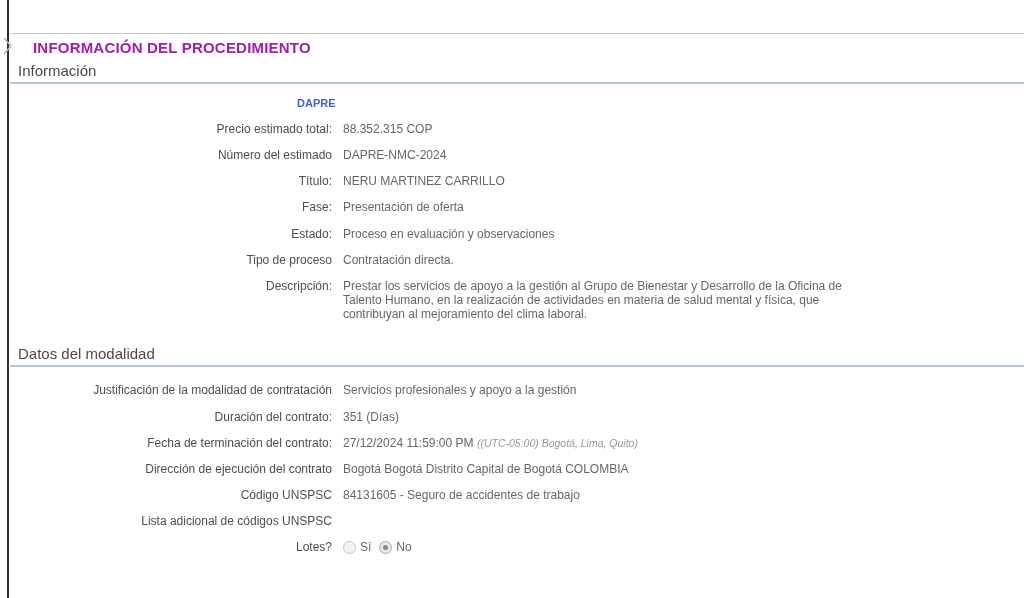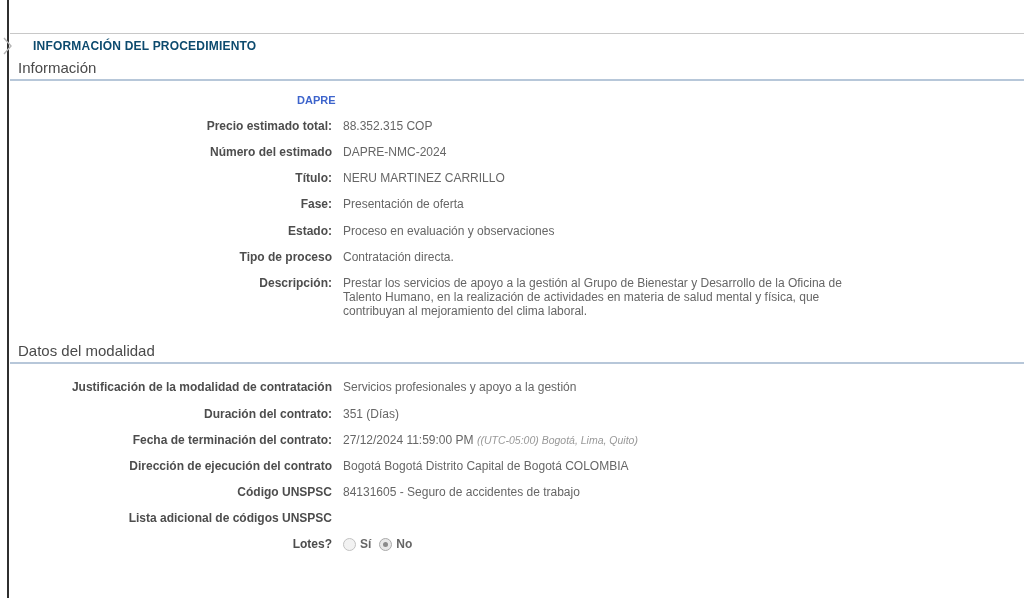--- a/index.html
+++ b/index.html
@@ -22,36 +22,36 @@
     padding: 5px 0 5px 0;
     display: flex; align-items: center;
     position: relative;
   }
   .chevron {
     position: absolute; left: -8px; top: 3px;
     width: 14px; height: 18px;
   }
   .proc-title {
     margin-left: 23px;
-    color: #0c4a6e; font-weight: bold; font-size: 12px;
+    color: #a21caf; font-weight: bold; font-size: 15px;
     letter-spacing: 0.2px;
   }
 
   .section-heading {
     font-size: 15px; color: #4a4a4a;
     padding: 1px 0 3px 8px;
     border-bottom: 2px solid #b7c7d9;
   }
 
   .rows { padding-top: 13px; }
   .row { display: flex; margin-bottom: 12px; }
   .row-label {
     width: 322px; flex: 0 0 322px;
     text-align: right;
-    font-weight: bold; font-size: 12px; color: #4d4d4d;
+    font-weight: normal; font-size: 12px; color: #4d4d4d;
     line-height: 1.18;
   }
   .row-value {
     margin-left: 11px;
     font-size: 12px; color: #666666;
     max-width: 540px; line-height: 1.18;
   }
   .row--entity { padding-left: 287px; margin-bottom: 13px; }
   .entity-name { color: #3d64cc; font-weight: bold; font-size: 11px; }
   .value-note { font-style: italic; color: #999999; font-size: 10.5px; }
@@ -66,21 +66,21 @@
   .radio-circle {
     width: 13px; height: 13px; border-radius: 50%;
     border: 1px solid #c2c2c2; background: #f2f2f2;
     display: inline-block; position: relative; margin-right: 4px;
   }
   .radio-circle.checked { background: #e8e8e8; border-color: #aaaaaa; }
   .radio-circle.checked::after {
     content: ""; position: absolute; left: 3px; top: 3px;
     width: 5px; height: 5px; border-radius: 50%; background: #8a8a8a;
   }
-  .radio-label { font-size: 12px; color: #666666; font-weight: bold; }
+  .radio-label { font-size: 12px; color: #666666; }
 </style>
 </head>
 <body>
 
 <div class="left-rail"></div>
 
 <div class="content">
   <div class="top-spacer"></div>
 
   <div class="proc-header">

